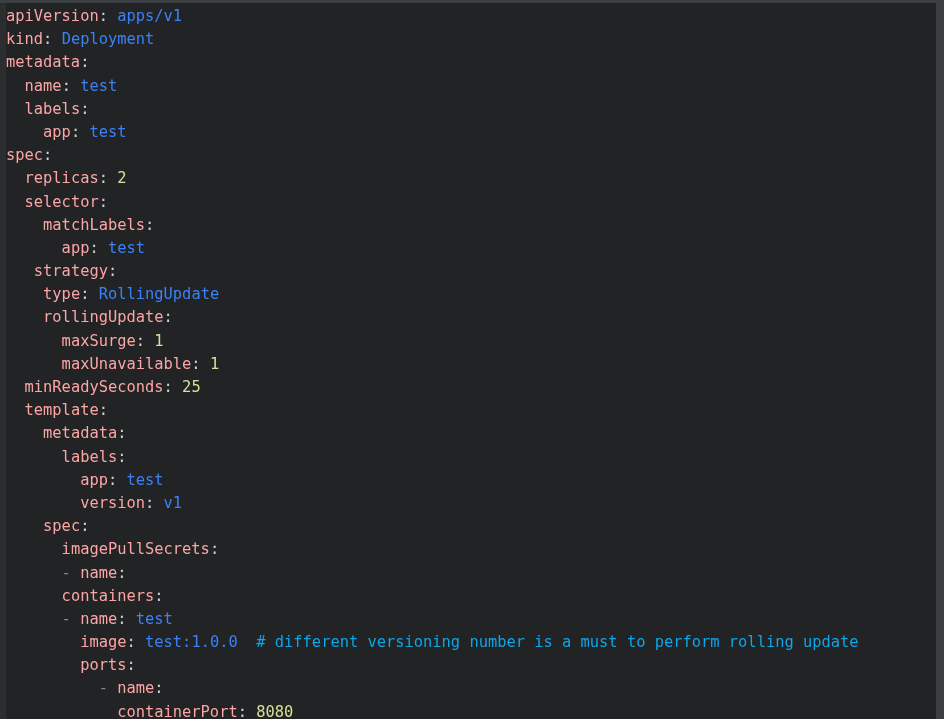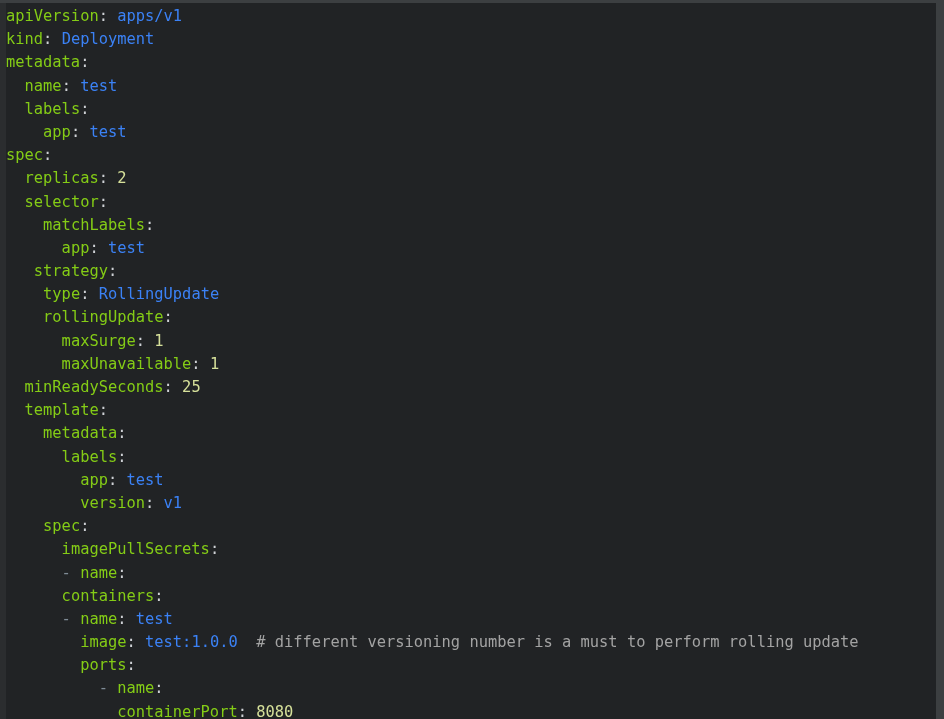--- a/index.html
+++ b/index.html
@@ -72,26 +72,26 @@
     -webkit-font-smoothing: antialiased;
   }
 
   .code-line {
     height: 23.2px;
     white-space: pre;
     display: block;
   }
 
   
-  .tok-key      { color: #84cc16; }
+  .tok-key      { color: #fca5a5; }
   .tok-punct    { color: #cfd2d6; }
   .tok-value    { color: #3b82f6; }
   .tok-number   { color: #d6e09a; }
   .tok-dash     { color: #7f8b96; }
-  .tok-comment  { color: #a3a3a3; }
+  .tok-comment  { color: #0ea5e9; }
   .tok-plain    { color: #cfd2d6; }
 </style>
 </head>
 <body>
 
 <div id="editor-root">
 
   <div id="code-surface">
     <div id="code-lines"><span class="code-line"><span class="tok-key">apiVersion</span><span class="tok-punct">:</span><span class="tok-plain"> </span><span class="tok-value">apps/v1</span></span><span class="code-line"><span class="tok-key">kind</span><span class="tok-punct">:</span><span class="tok-plain"> </span><span class="tok-value">Deployment</span></span><span class="code-line"><span class="tok-key">metadata</span><span class="tok-punct">:</span></span><span class="code-line"><span class="tok-plain">  </span><span class="tok-key">name</span><span class="tok-punct">:</span><span class="tok-plain"> </span><span class="tok-value">test</span></span><span class="code-line"><span class="tok-plain">  </span><span class="tok-key">labels</span><span class="tok-punct">:</span></span><span class="code-line"><span class="tok-plain">    </span><span class="tok-key">app</span><span class="tok-punct">:</span><span class="tok-plain"> </span><span class="tok-value">test</span></span><span class="code-line"><span class="tok-key">spec</span><span class="tok-punct">:</span></span><span class="code-line"><span class="tok-plain">  </span><span class="tok-key">replicas</span><span class="tok-punct">:</span><span class="tok-plain"> </span><span class="tok-number">2</span></span><span class="code-line"><span class="tok-plain">  </span><span class="tok-key">selector</span><span class="tok-punct">:</span></span><span class="code-line"><span class="tok-plain">    </span><span class="tok-key">matchLabels</span><span class="tok-punct">:</span></span><span class="code-line"><span class="tok-plain">      </span><span class="tok-key">app</span><span class="tok-punct">:</span><span class="tok-plain"> </span><span class="tok-value">test</span></span><span class="code-line"><span class="tok-plain">   </span><span class="tok-key">strategy</span><span class="tok-punct">:</span></span><span class="code-line"><span class="tok-plain">    </span><span class="tok-key">type</span><span class="tok-punct">:</span><span class="tok-plain"> </span><span class="tok-value">RollingUpdate</span></span><span class="code-line"><span class="tok-plain">    </span><span class="tok-key">rollingUpdate</span><span class="tok-punct">:</span></span><span class="code-line"><span class="tok-plain">      </span><span class="tok-key">maxSurge</span><span class="tok-punct">:</span><span class="tok-plain"> </span><span class="tok-number">1</span></span><span class="code-line"><span class="tok-plain">      </span><span class="tok-key">maxUnavailable</span><span class="tok-punct">:</span><span class="tok-plain"> </span><span class="tok-number">1</span></span><span class="code-line"><span class="tok-plain">  </span><span class="tok-key">minReadySeconds</span><span class="tok-punct">:</span><span class="tok-plain"> </span><span class="tok-number">25</span></span><span class="code-line"><span class="tok-plain">  </span><span class="tok-key">template</span><span class="tok-punct">:</span></span><span class="code-line"><span class="tok-plain">    </span><span class="tok-key">metadata</span><span class="tok-punct">:</span></span><span class="code-line"><span class="tok-plain">      </span><span class="tok-key">labels</span><span class="tok-punct">:</span></span><span class="code-line"><span class="tok-plain">        </span><span class="tok-key">app</span><span class="tok-punct">:</span><span class="tok-plain"> </span><span class="tok-value">test</span></span><span class="code-line"><span class="tok-plain">        </span><span class="tok-key">version</span><span class="tok-punct">:</span><span class="tok-plain"> </span><span class="tok-value">v1</span></span><span class="code-line"><span class="tok-plain">    </span><span class="tok-key">spec</span><span class="tok-punct">:</span></span><span class="code-line"><span class="tok-plain">      </span><span class="tok-key">imagePullSecrets</span><span class="tok-punct">:</span></span><span class="code-line"><span class="tok-plain">      </span><span class="tok-dash">- </span><span class="tok-key">name</span><span class="tok-punct">:</span></span><span class="code-line"><span class="tok-plain">      </span><span class="tok-key">containers</span><span class="tok-punct">:</span></span><span class="code-line"><span class="tok-plain">      </span><span class="tok-dash">- </span><span class="tok-key">name</span><span class="tok-punct">:</span><span class="tok-plain"> </span><span class="tok-value">test</span></span><span class="code-line"><span class="tok-plain">        </span><span class="tok-key">image</span><span class="tok-punct">:</span><span class="tok-plain"> </span><span class="tok-value">test:1.0.0</span><span class="tok-plain">  </span><span class="tok-comment"># different versioning number is a must to perform rolling update</span></span><span class="code-line"><span class="tok-plain">        </span><span class="tok-key">ports</span><span class="tok-punct">:</span></span><span class="code-line"><span class="tok-plain">          </span><span class="tok-dash">- </span><span class="tok-key">name</span><span class="tok-punct">:</span></span><span class="code-line"><span class="tok-plain">            </span><span class="tok-key">containerPort</span><span class="tok-punct">:</span><span class="tok-plain"> </span><span class="tok-number">8080</span></span></div>
   </div>

